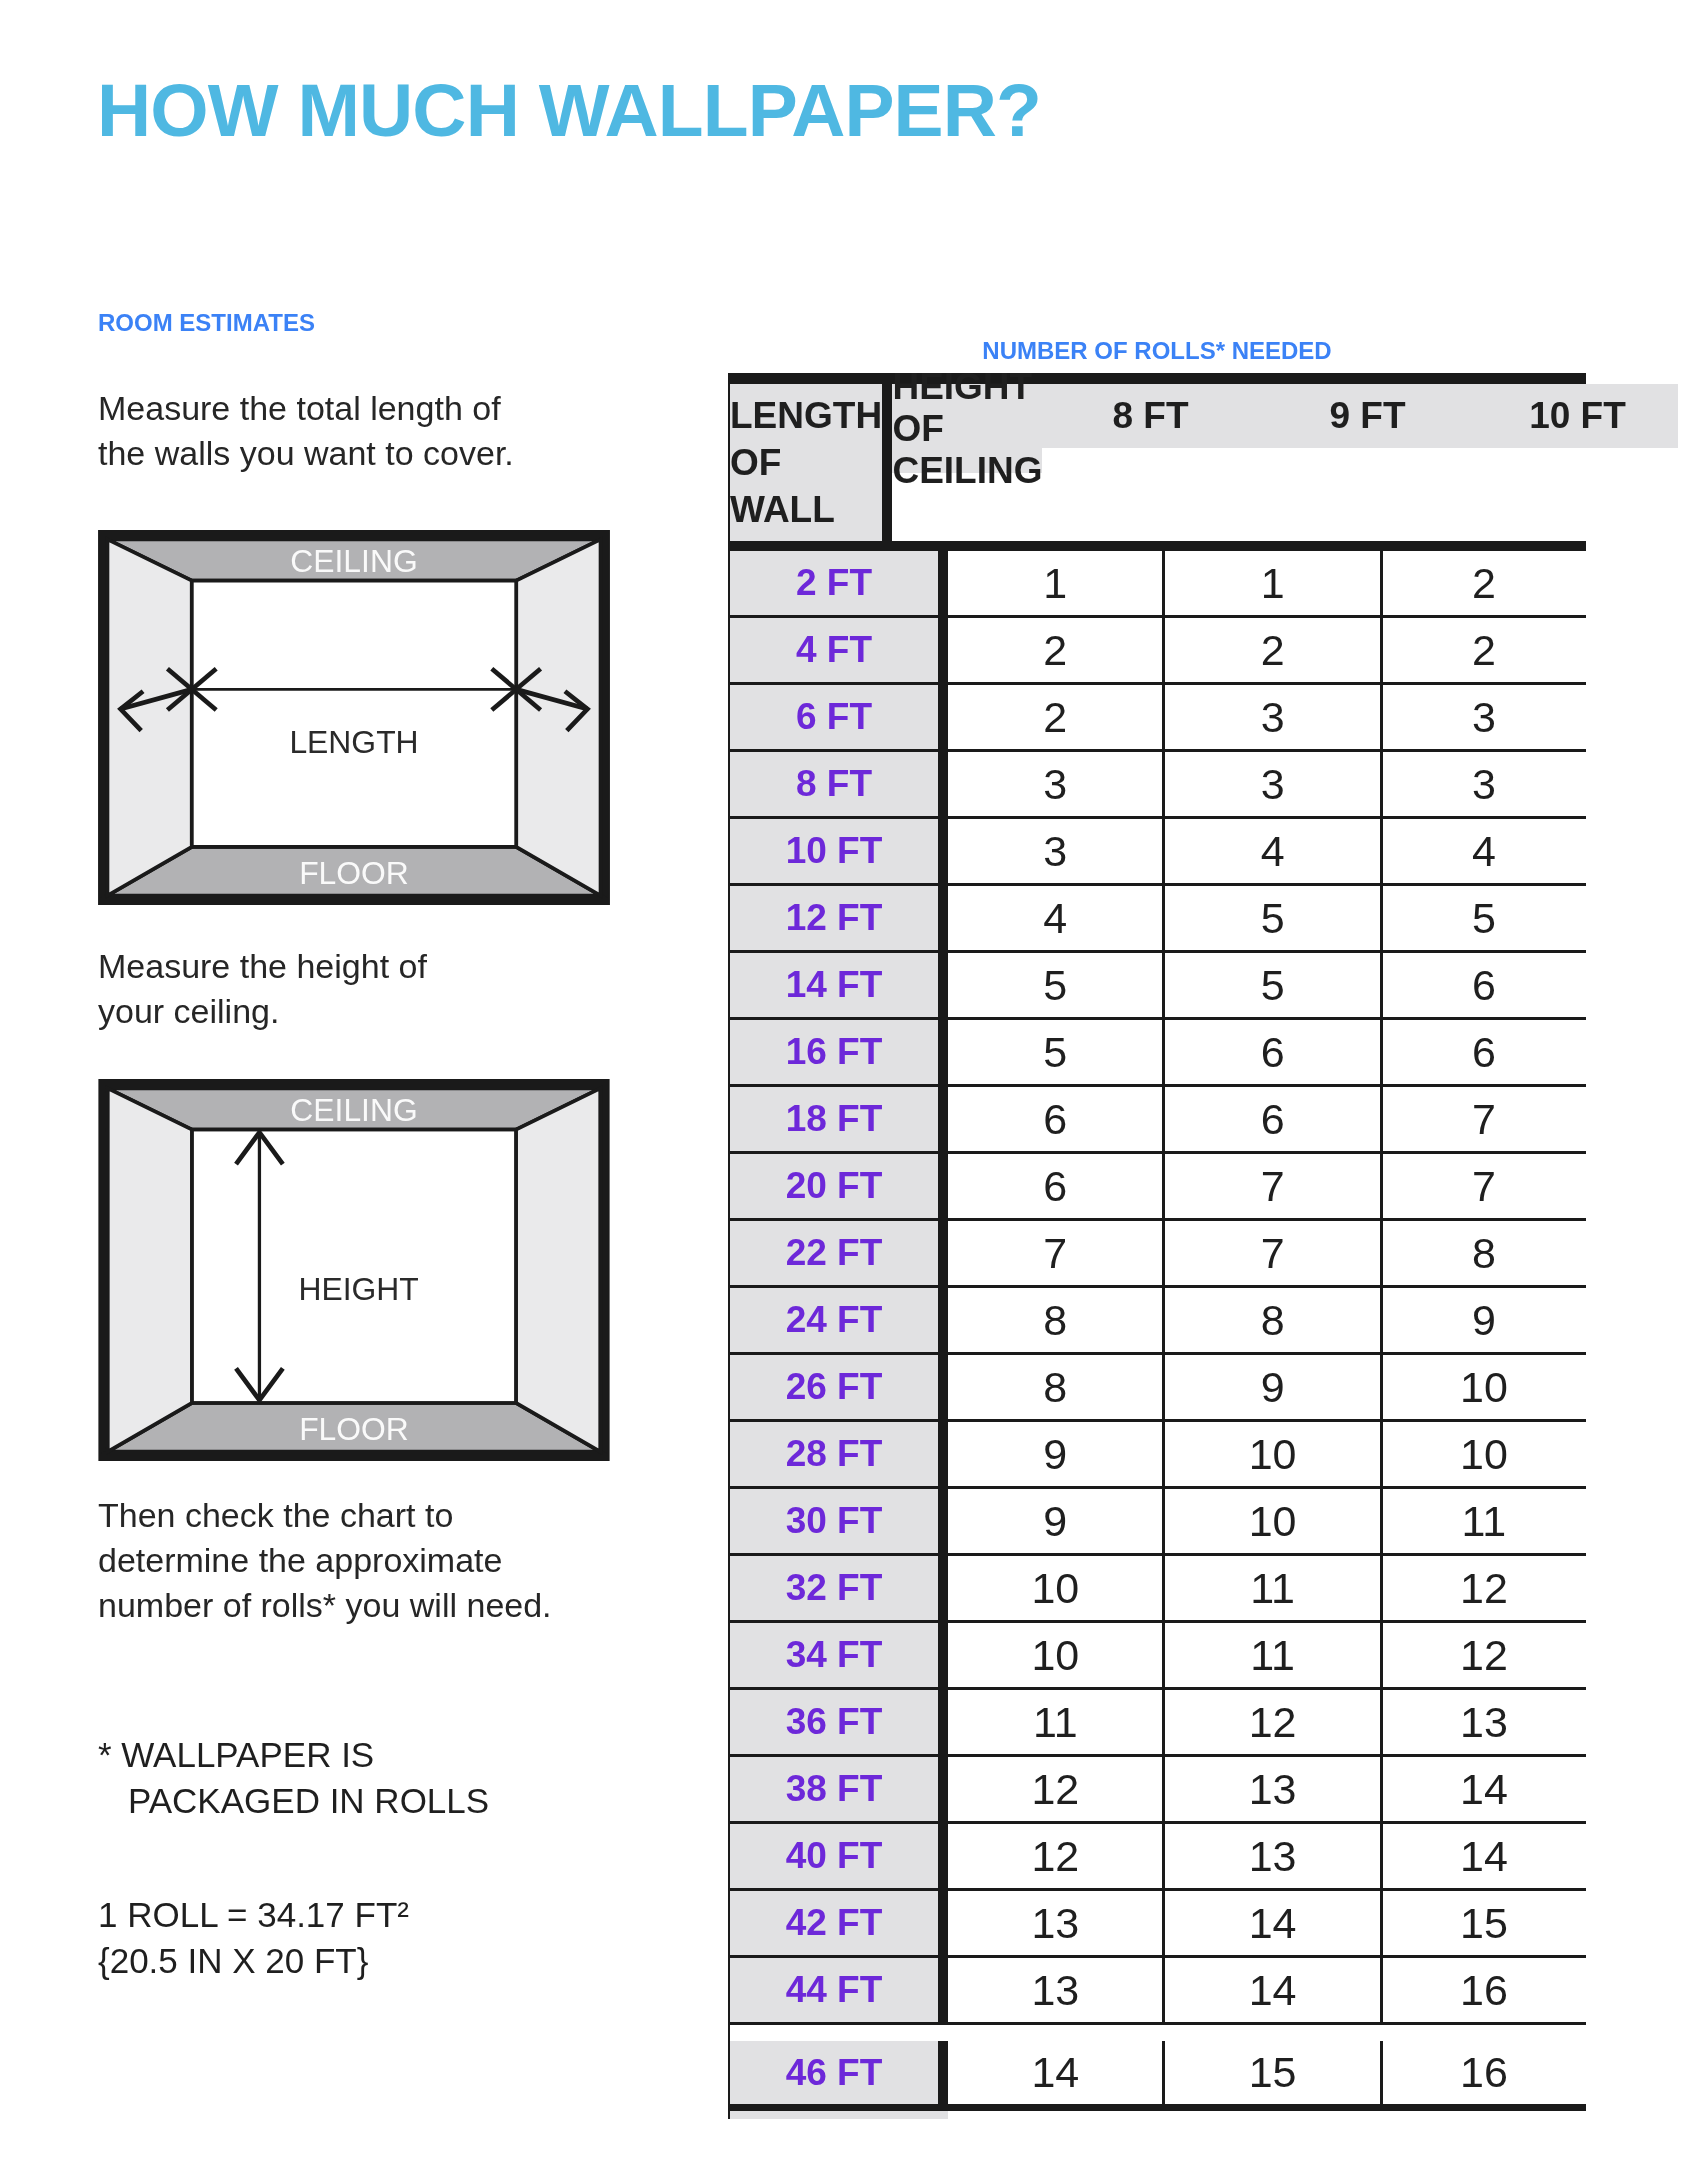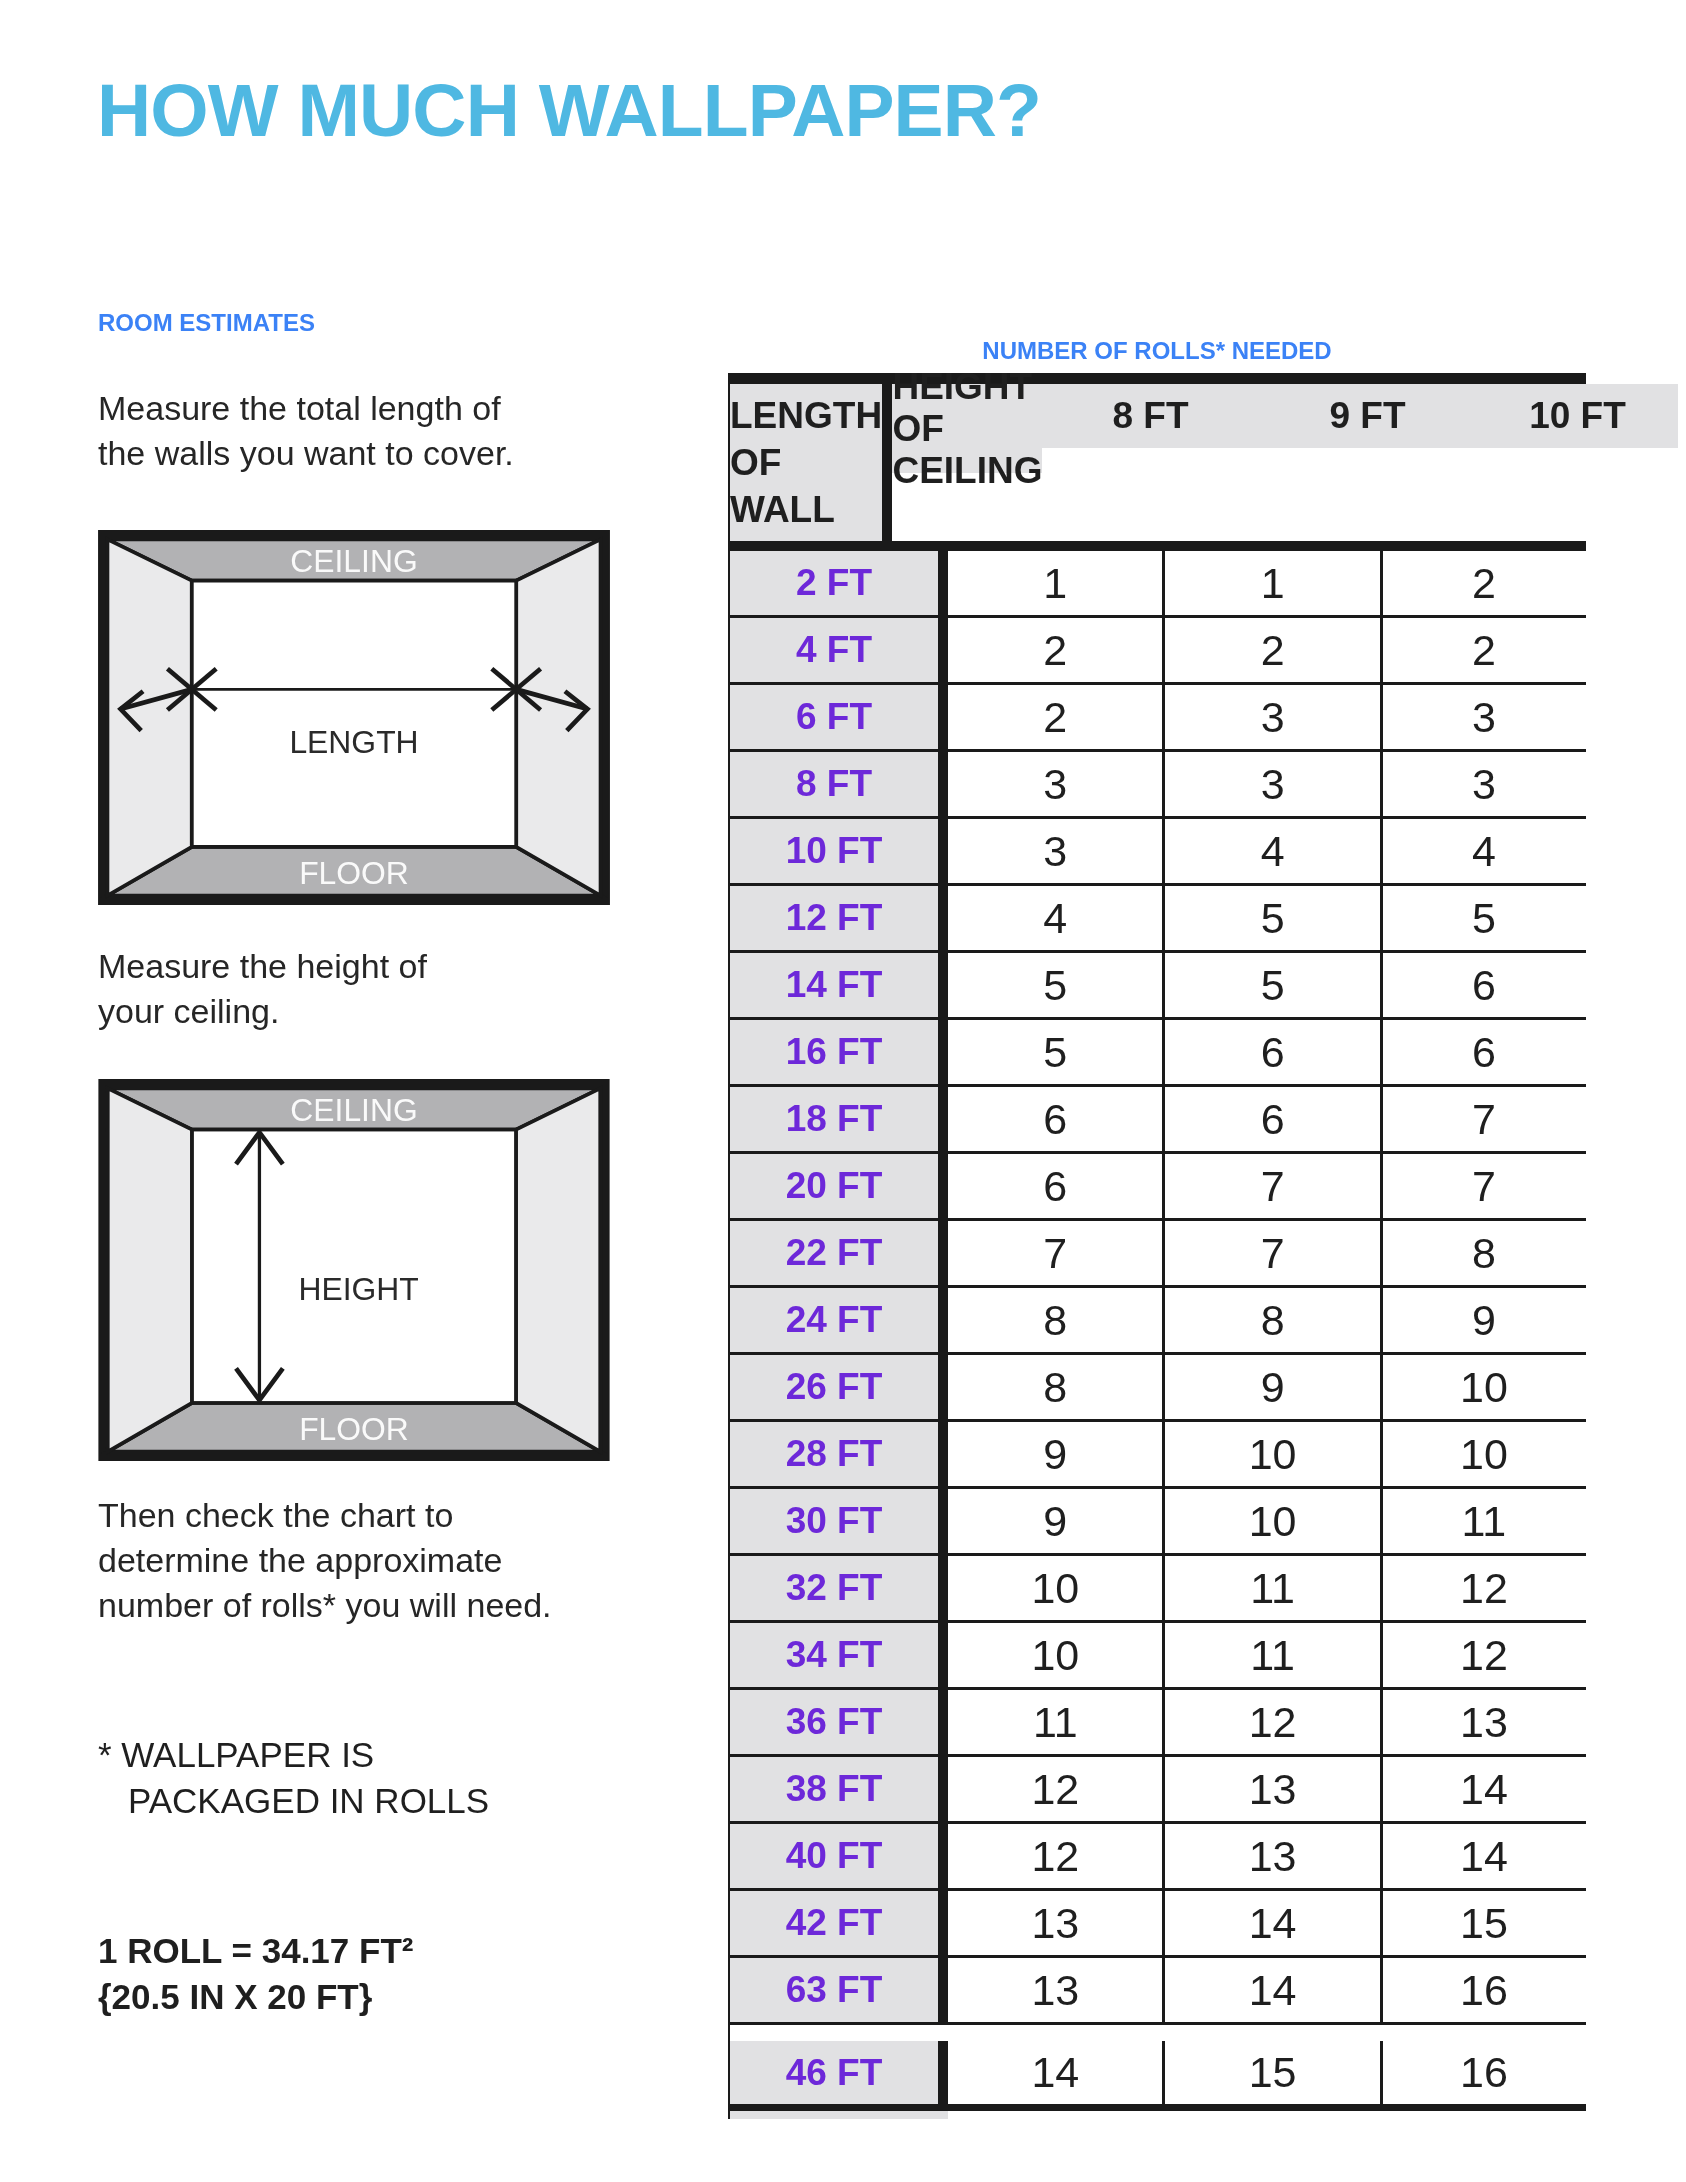--- a/index.html
+++ b/index.html
@@ -21,21 +21,21 @@
   .head-left { left:98px; }
   .head-right { left:728px; width:858px; text-align:center;margin-top:28px; }
 
   
   .para { position:absolute; left:98px; font-size:34px; line-height:45px; color:#262626; }
   .para-1 { top:386px; }
   .para-2 { top:944px; }
   .para-3 { top:1493px; }
   .footnote { position:absolute; left:98px; top:1732px; font-size:35px; font-weight:normal; line-height:46px; color:#1f1f1f; }
   .footnote .indent { padding-left:30px; }
-  .rollinfo { position:absolute; left:98px; top:1892px; font-size:35px; font-weight:bold; line-height:46px; color:#1f1f1f;margin-top:36px; }
+  .rollinfo { position:absolute; left:98px; top:1892px; font-size:35px; font-weight:normal; line-height:46px; color:#1f1f1f; }
 
   
   .diagram { position:absolute; left:98px; }
   .diagram-1 { top:530px; width:512px; height:375px; }
   .diagram-2 { top:1079px; width:512px; height:382px; }
 
   
   .nt {
     position:absolute; left:728px; top:373px; width:858px;
     border-left:2.8px solid #1a1a1a;
@@ -382,21 +382,21 @@
           <div class="label">42 FT</div>
           <div class="vdiv"></div>
           <div class="val c1">13</div>
           <div class="cdiv"></div>
           <div class="val c2">14</div>
           <div class="cdiv"></div>
           <div class="val c3">15</div>
         </div>
 
         <div class="nt-row">
-          <div class="label">63 FT</div>
+          <div class="label">44 FT</div>
           <div class="vdiv"></div>
           <div class="val c1">13</div>
           <div class="cdiv"></div>
           <div class="val c2">14</div>
           <div class="cdiv"></div>
           <div class="val c3">16</div>
         </div>
 
         <div class="nt-row">
           <div class="label">46 FT</div>

